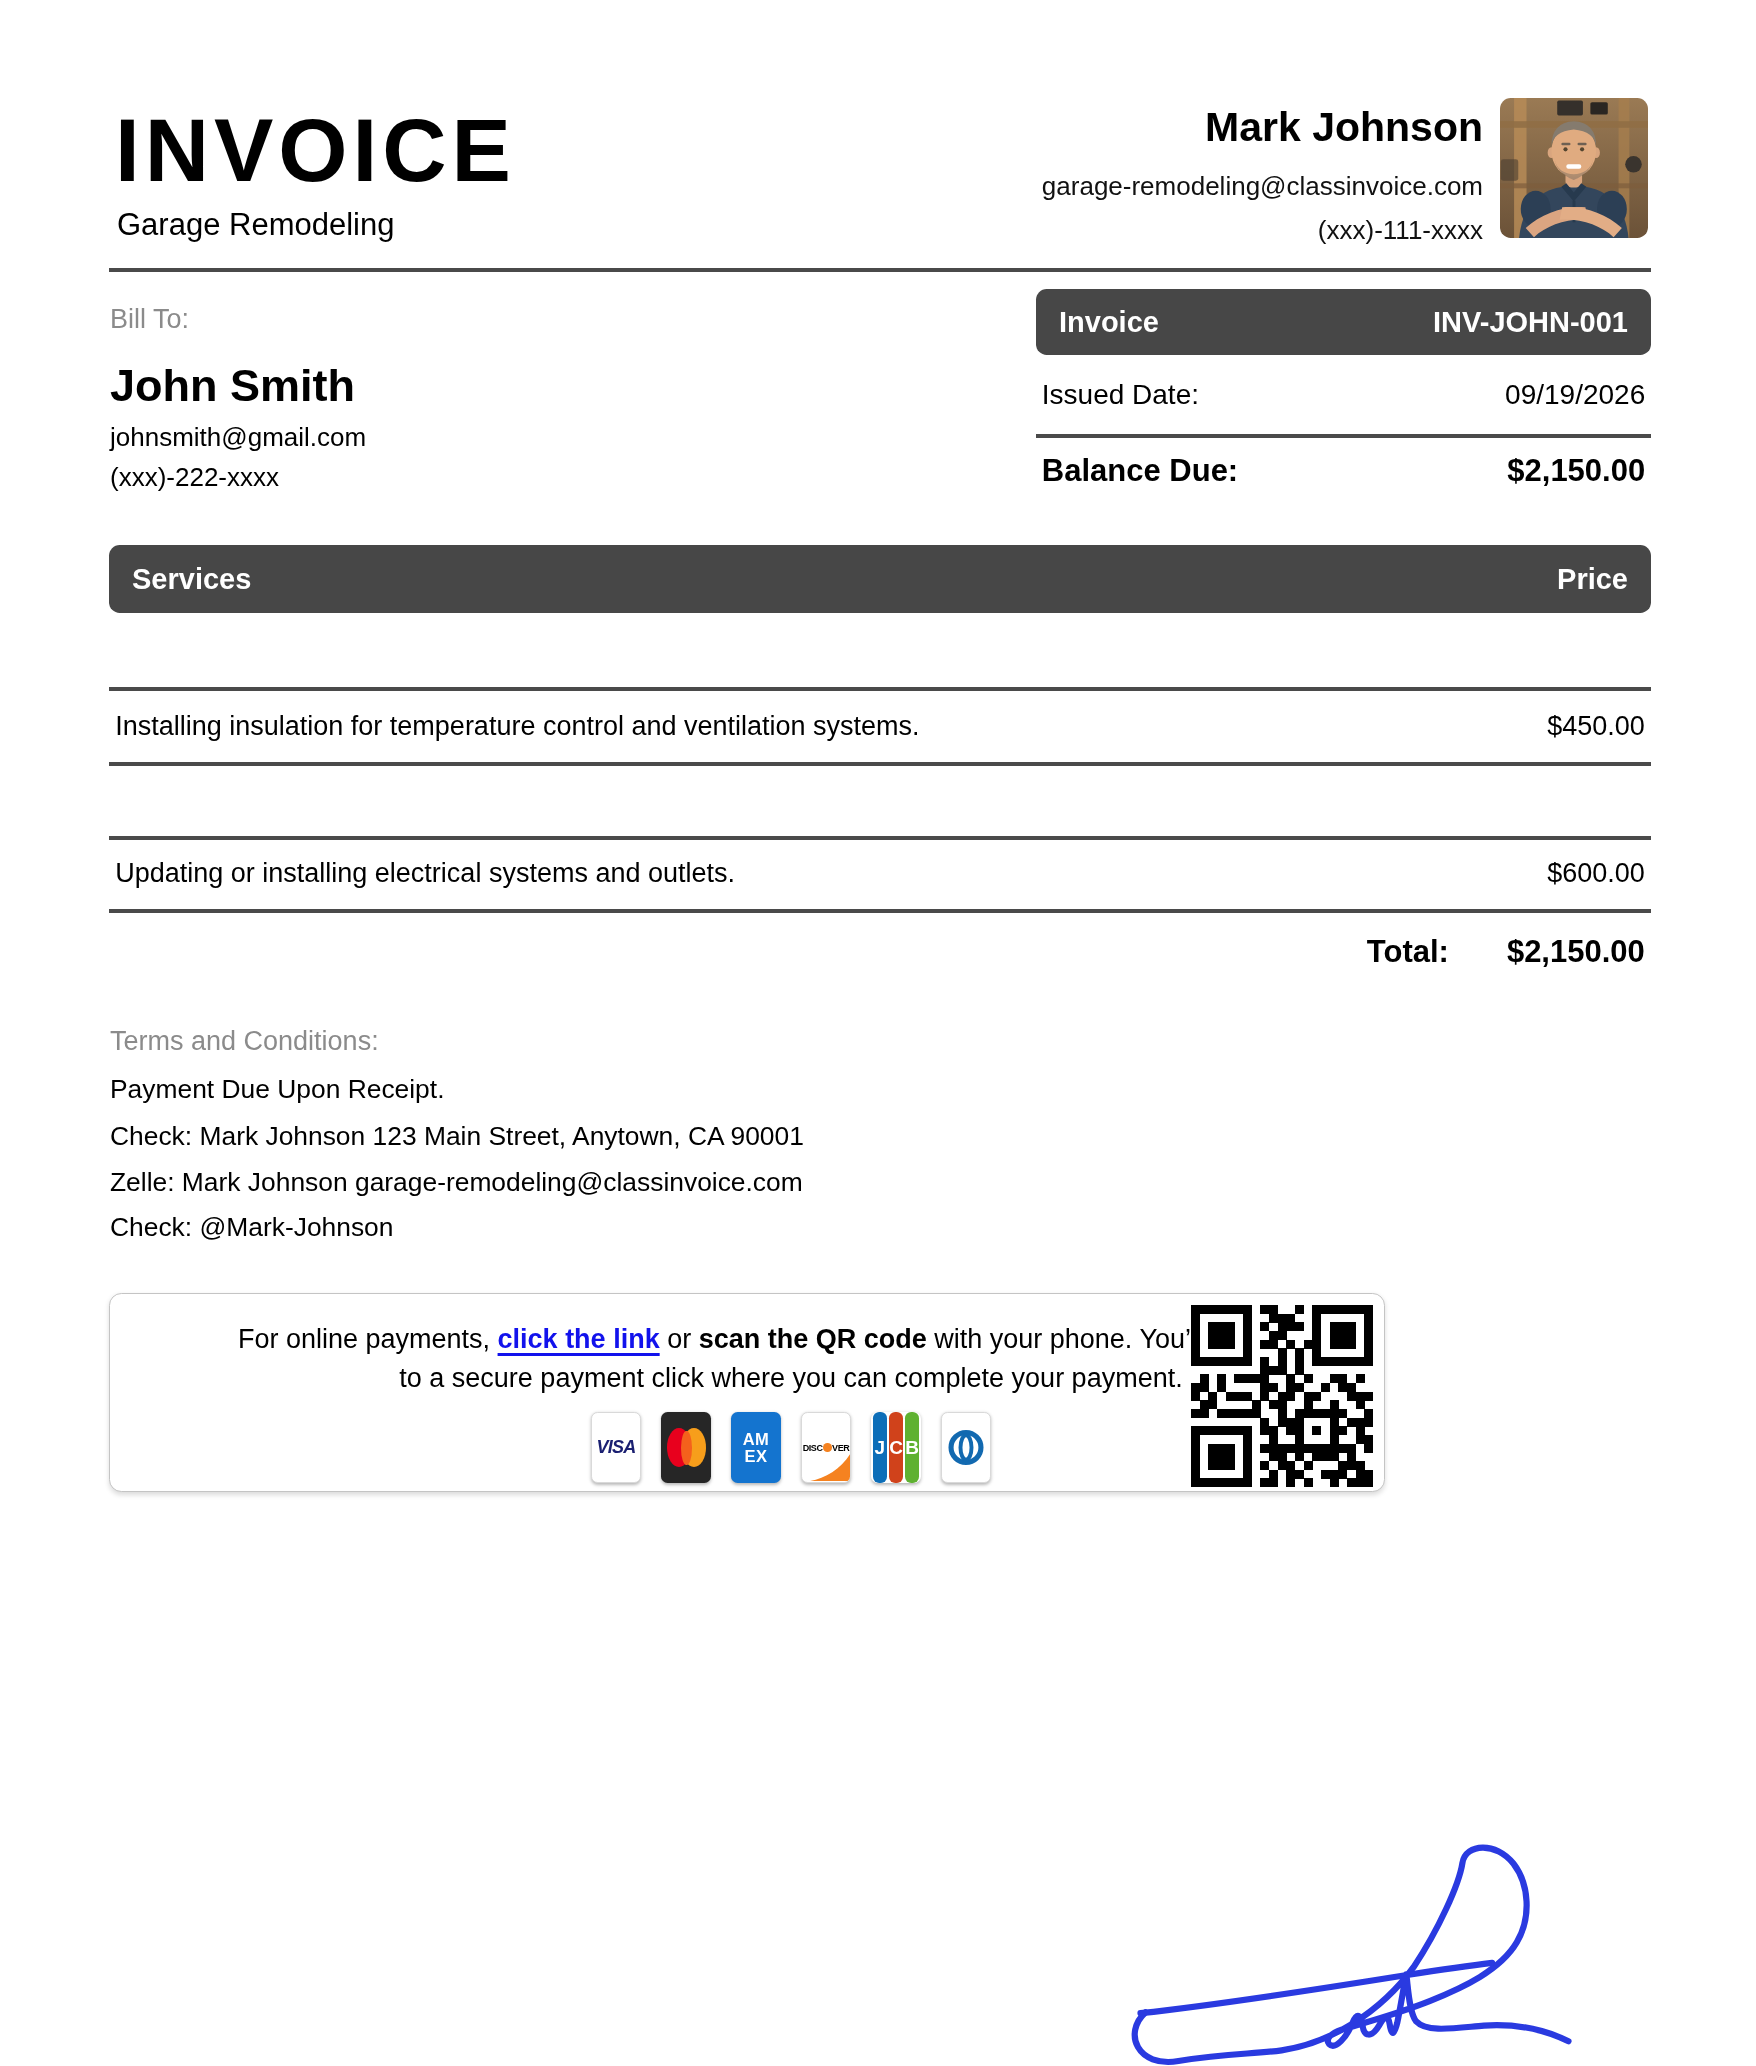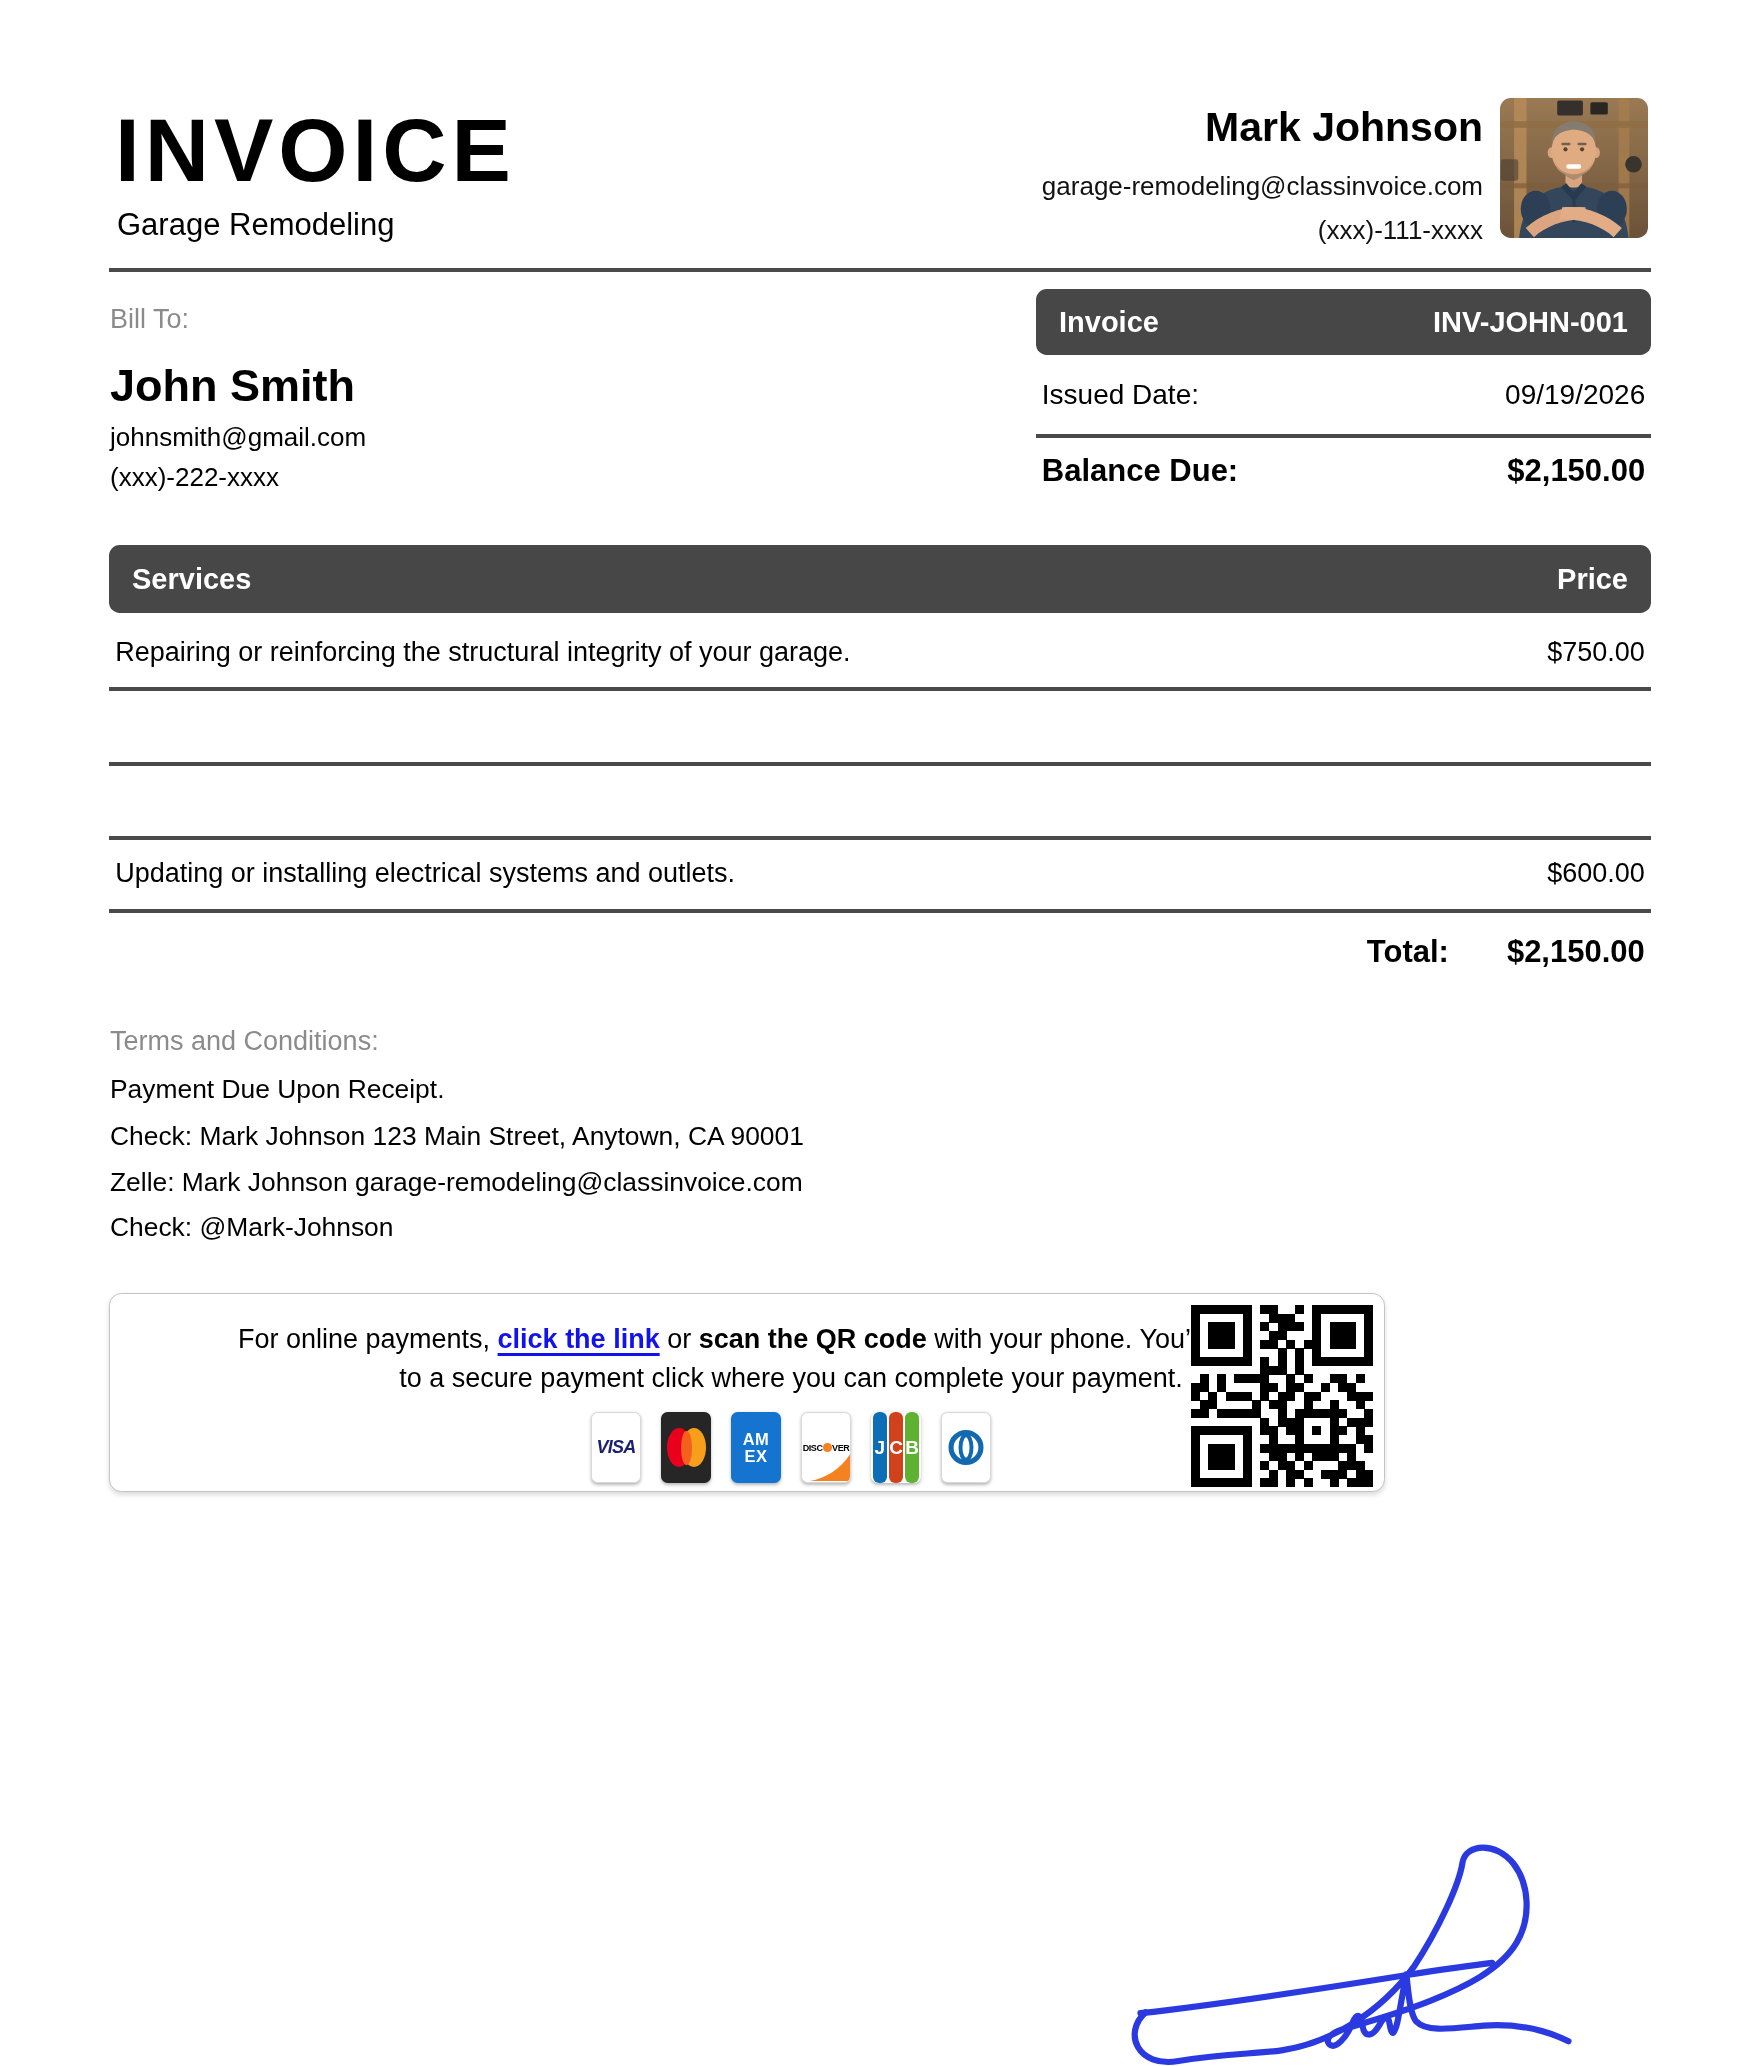--- a/index.html
+++ b/index.html
@@ -221,26 +221,26 @@
       <span>$2,150.00</span>
     </div>
   </div>
 
   <div class="abs svc">
     <div class="svc-head">
       <span>Services</span>
       <span>Price</span>
     </div>
 
-    <div class="svc-row r1">
-      <span>Repairing or reinforcing the structural integrity of your garage.</span>
-      <span>$750.00</span>
-    </div>
     <div class="svc-rule d1"></div>
 
+    <div class="svc-row r2">
+      <span>Installing insulation for temperature control and ventilation systems.</span>
+      <span>$450.00</span>
+    </div>
     <div class="svc-rule d2"></div>
 
     <div class="svc-rule d3"></div>
 
     <div class="svc-row r4">
       <span>Updating or installing electrical systems and outlets.</span>
       <span>$600.00</span>
     </div>
     <div class="svc-rule d4"></div>
 

